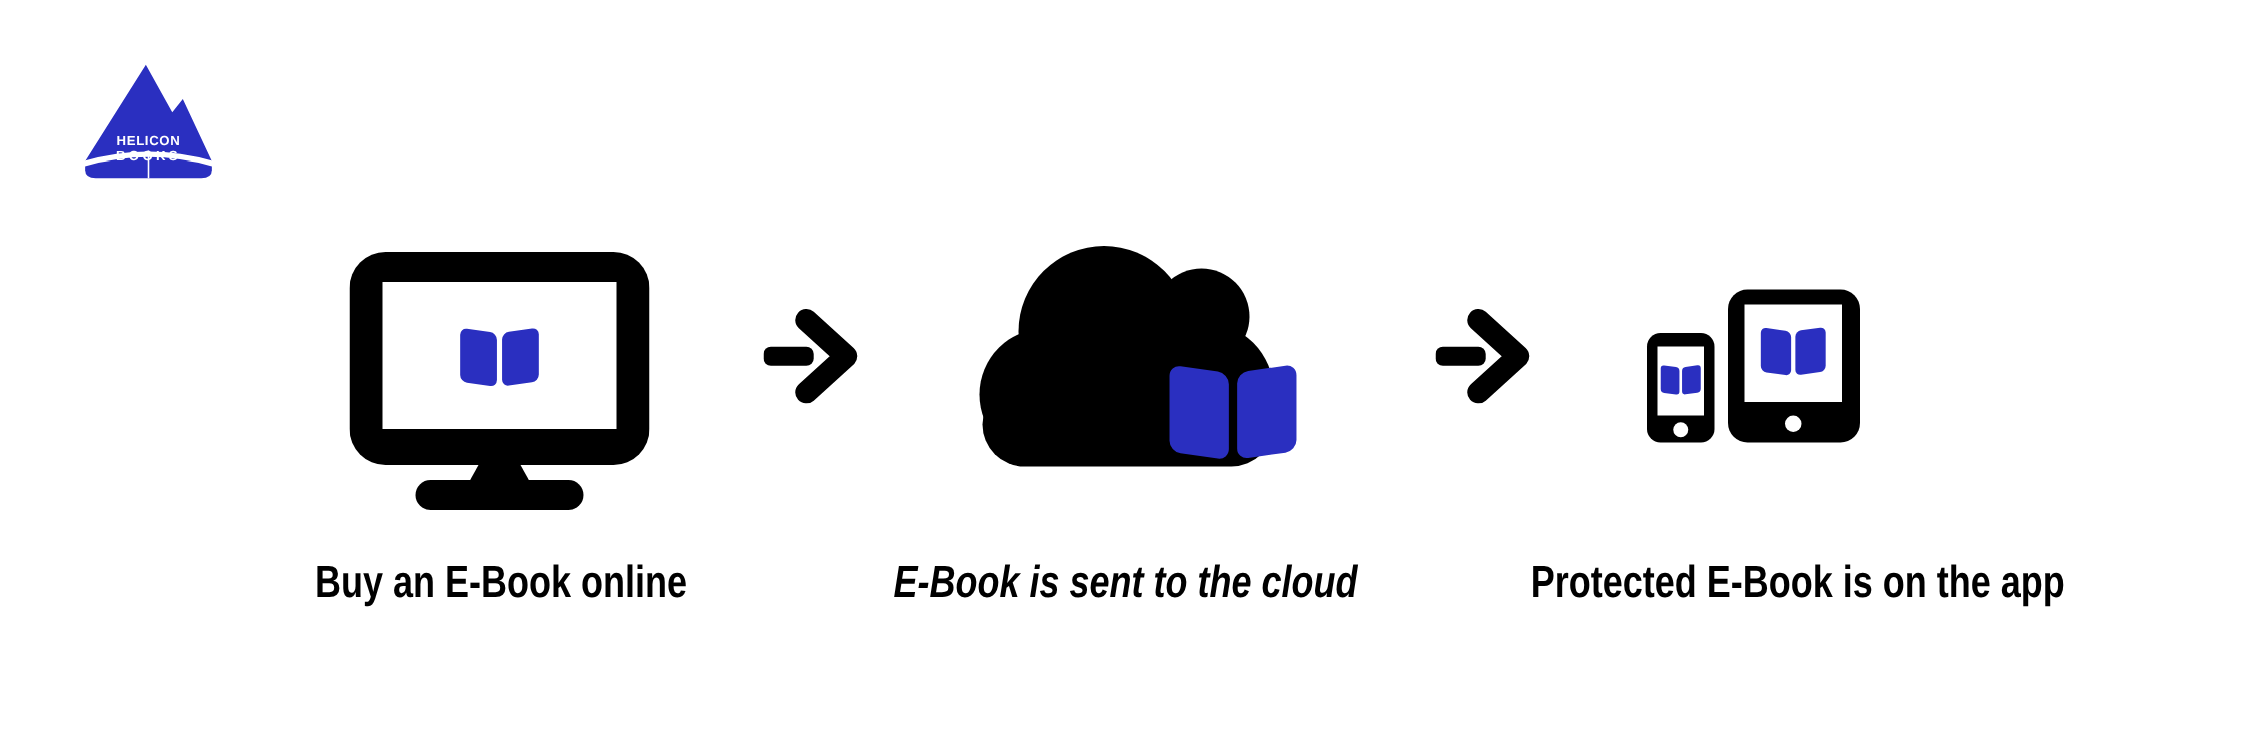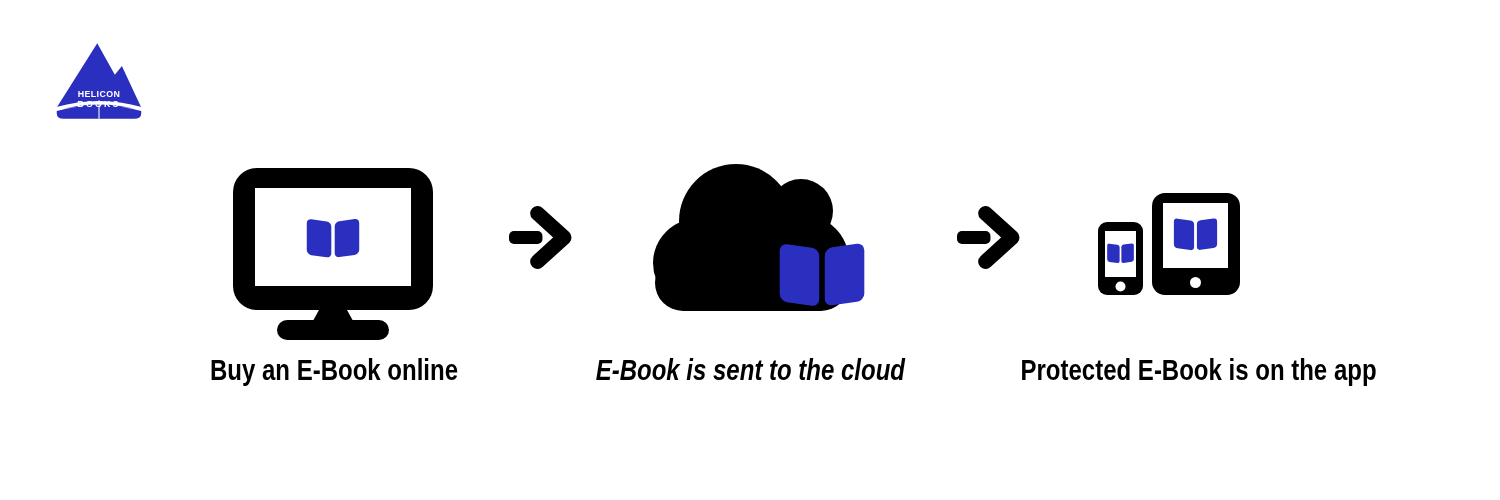--- a/index.html
+++ b/index.html
@@ -16,21 +16,21 @@
   svg { display: block; }
   .abs { position: absolute; }
   .logo-svg        { left: 55px;   top: 42px;  }
   .monitor-svg     { left: 233px;  top: 168px; }
   .arrow1-svg      { left: 509px;  top: 206px; }
   .cloud-svg       { left: 651px;  top: 159px; }
   .arrow2-svg      { left: 957px;  top: 206px; }
   .devices-svg     { left: 1095px; top: 190px; }
   .step-label {
     position: absolute;
-    top: 353px;
+    top: 372px;
     width: 400px;
     text-align: center;
     font-size: 30px;
     font-weight: 700;
     color: var(--ink, #000000);
   }
   .step-label .condense {
     display: inline-block;
     transform: scaleX(0.8);
     transform-origin: center;

